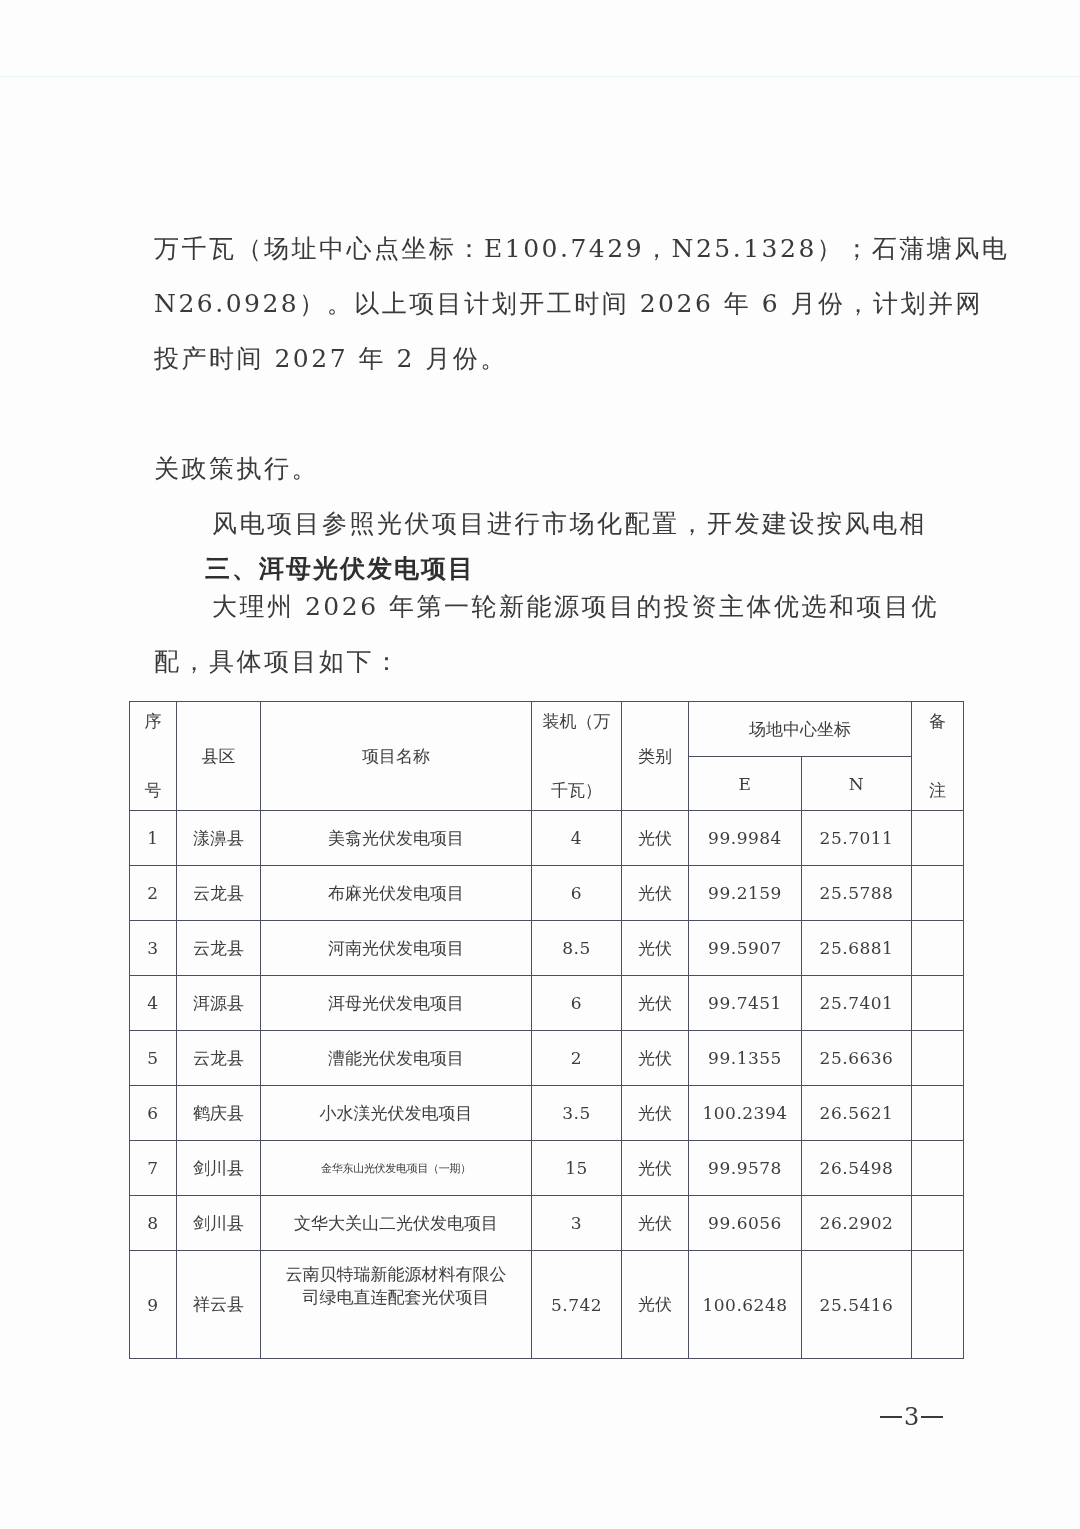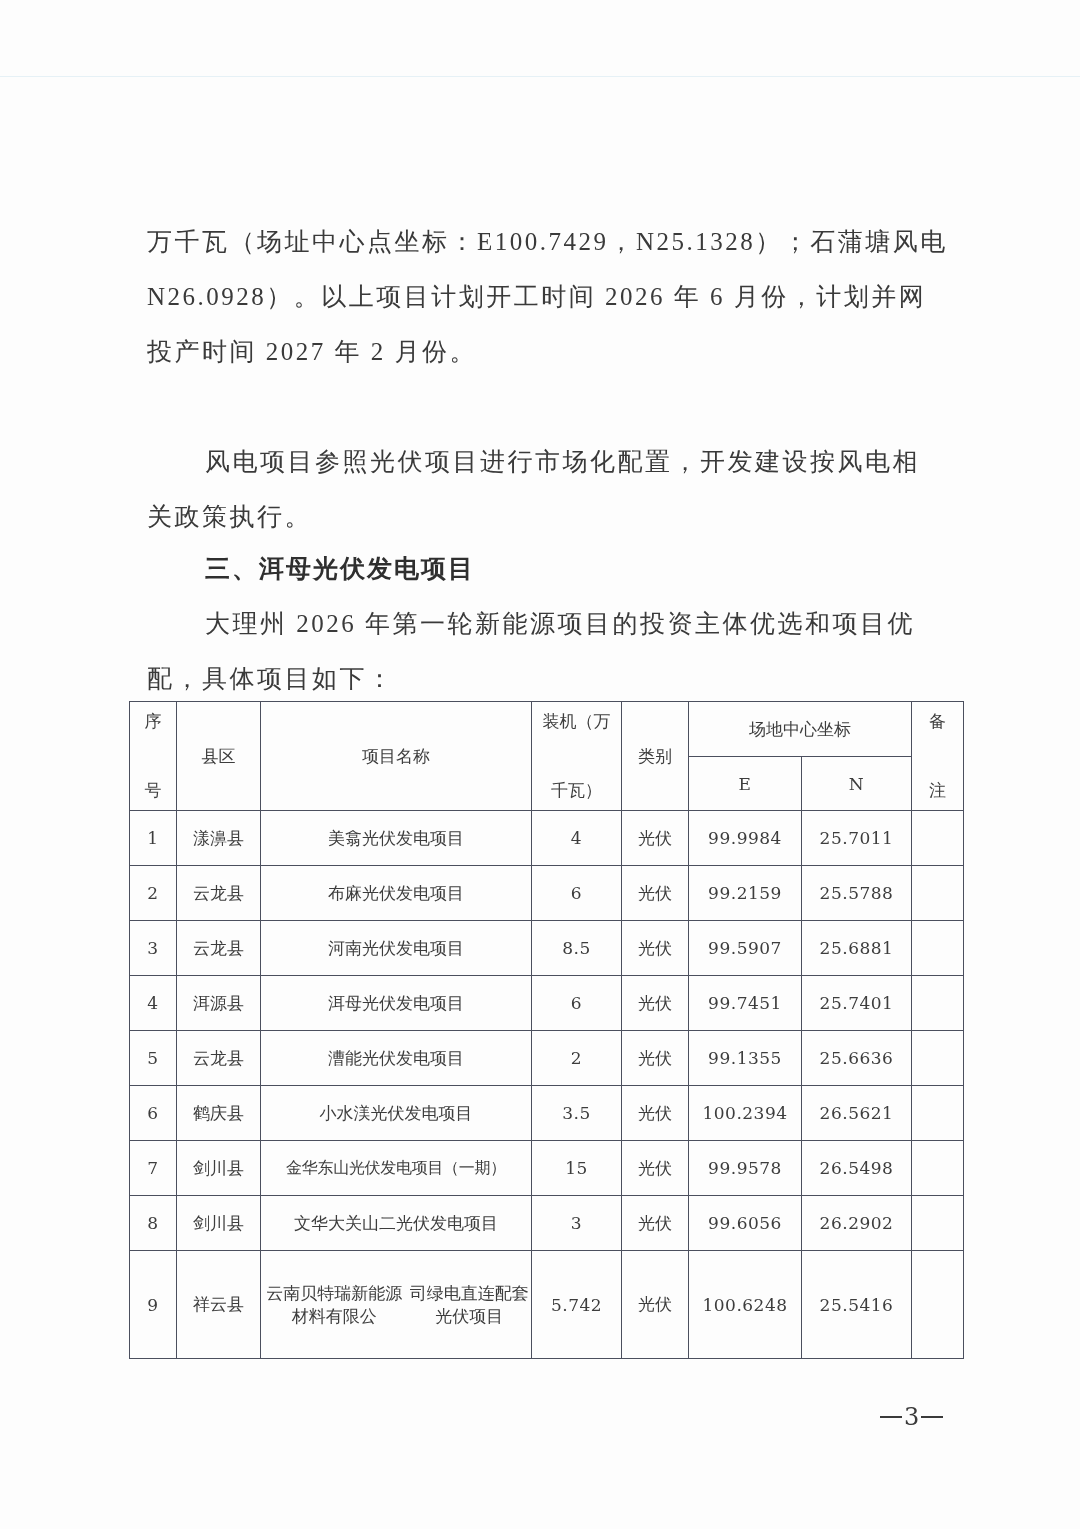--- a/index.html
+++ b/index.html
@@ -24,22 +24,21 @@
       background: #e6f1f6;
     }
     .para {
       position: absolute;
       left: 147px;
       width: 810px;
       font-size: 25px;
       line-height: 55px;
       letter-spacing: 2.5px;
       color: #3a3a3a;
-      margin: 0;
-      font-family: Liberation Serif, serif;
+      margin: 7px;
     }
     .para .line {
       display: block;
       white-space: nowrap;
     }
     .para .indent {
       padding-left: 58px;
     }
     .heading {
       position: absolute;
@@ -74,22 +73,22 @@
       display: flex;
       flex-direction: column;
       justify-content: space-between;
       align-items: center;
       height: 92px;
     }
     .row-h { height: 55px; }
     .row-h9 { height: 108px; }
     .name2 {
       display: flex;
-      flex-direction: row;
-      justify-content: space-between;
+      flex-direction: column;
+      justify-content: flex-start;
       height: 84px;
       align-items: center;
     }
     .num {
       font-family: "DejaVu Serif", "Liberation Serif", serif;
       letter-spacing: 0.5px;
     }
     .page-number {
       position: absolute;
       left: 880px;
@@ -112,27 +111,27 @@
 
 <div class="top-rule"></div>
 
 <div class="para" style="top:214px;">
   <span class="line">万千瓦（场址中心点坐标：E100.7429，N25.1328）；石蒲塘风电</span>
   <span class="line">N26.0928）。以上项目计划开工时间 2026 年 6 月份，计划并网</span>
   <span class="line">投产时间 2027 年 2 月份。</span>
 </div>
 
 <div class="para" style="top:434px;">
+  <span class="line">关政策执行。</span>
   <span class="line indent">风电项目参照光伏项目进行市场化配置，开发建设按风电相</span>
-  <span class="line">关政策执行。</span>
 </div>
 
 <div class="heading">三、洱母光伏发电项目</div>
 
-<div class="para" style="top:596px;">
+<div class="para" style="top:572px;">
   <span class="line indent">大理州 2026 年第一轮新能源项目的投资主体优选和项目优</span>
   <span class="line">配，具体项目如下：</span>
 </div>
 
 <table class="projects">
   <colgroup>
     <col style="width:47px">
     <col style="width:84px">
     <col style="width:271px">
     <col style="width:90px">
@@ -228,21 +227,21 @@
       <td>小水渼光伏发电项目</td>
       <td class="num">3.5</td>
       <td>光伏</td>
       <td class="num">100.2394</td>
       <td class="num">26.5621</td>
       <td></td>
     </tr>
     <tr class="row-h">
       <td class="num">7</td>
       <td>剑川县</td>
-      <td style="font-size:16px; letter-spacing:-0.3px;">金华东山光伏发电项目（一期）</td>
+      <td style="font-size:11px; letter-spacing:-0.3px;">金华东山光伏发电项目（一期）</td>
       <td class="num">15</td>
       <td>光伏</td>
       <td class="num">99.9578</td>
       <td class="num">26.5498</td>
       <td></td>
     </tr>
     <tr class="row-h">
       <td class="num">8</td>
       <td>剑川县</td>
       <td>文华大关山二光伏发电项目</td>

